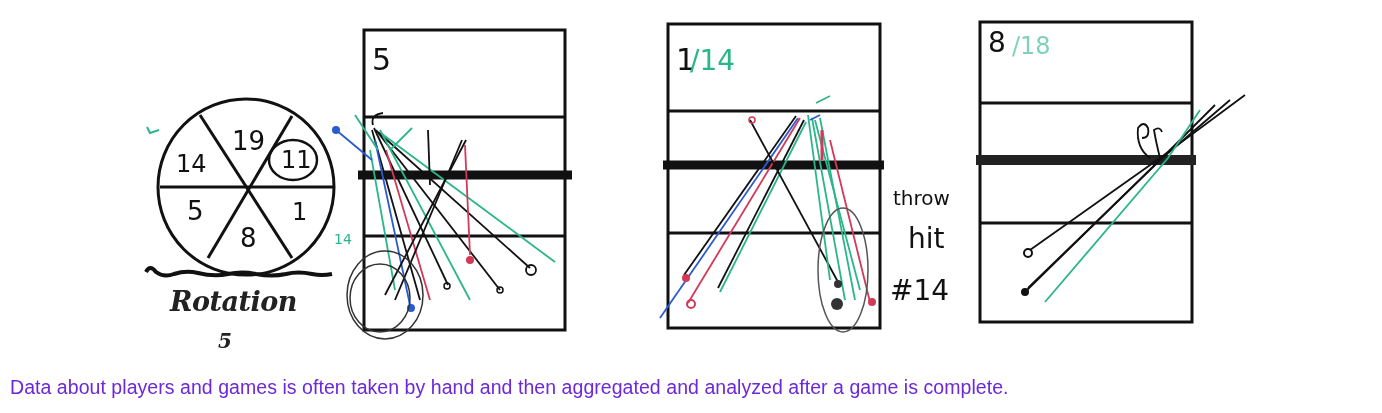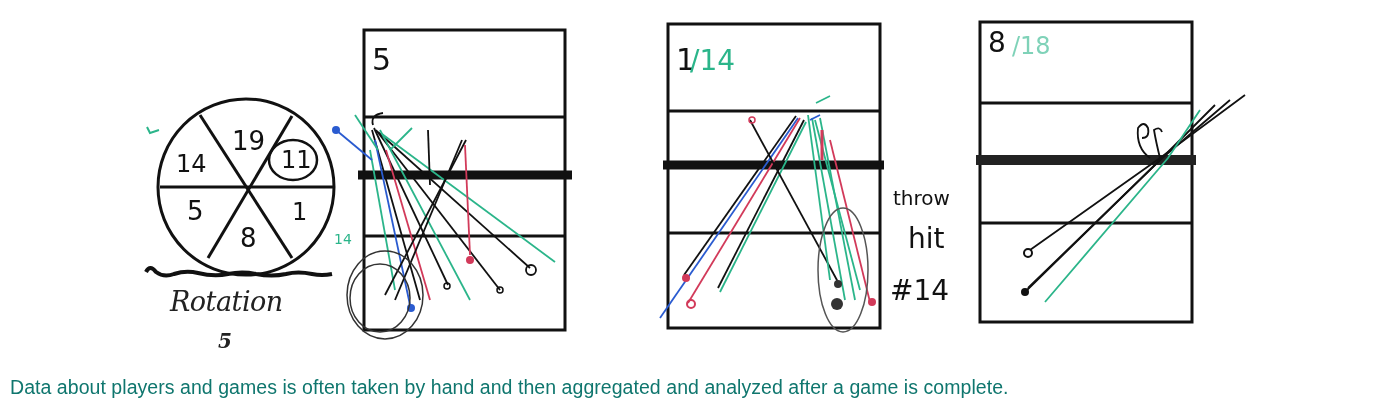--- a/index.html
+++ b/index.html
@@ -1,23 +1,23 @@
 <!DOCTYPE html>
 <html><head>
   <meta charset="utf-8">
   <style>
     html, body { margin: 0; padding: 0; background: #ffffff; }
     body { width: 1382px; height: 413px; position: relative; overflow: hidden; font-family: "Liberation Sans", sans-serif; }
     .figure { position: absolute; left: 0; top: 0; width: 1382px; height: 360px; }
     .figure svg { position: absolute; left: 0; top: 0; }
     .hand { font-family: "DejaVu Sans", sans-serif; fill: #111; }
     .hand-green { font-family: "DejaVu Sans", sans-serif; fill: #2bb58a; }
-    .rot-label { position: absolute; left: 170px; top: 286px; font-family: "DejaVu Serif", serif; font-weight: normal; font-style: italic; font-size: 27px; color: #222; letter-spacing: -0.5px; }
+    .rot-label { position: absolute; left: 170px; top: 286px; font-family: "DejaVu Serif", serif; font-weight: bold; font-style: italic; font-size: 27px; color: #222; letter-spacing: -0.5px; }
     .rot-num { position: absolute; left: 218px; top: 329px; font-family: "DejaVu Serif", serif; font-weight: bold; font-style: italic; font-size: 20px; color: #222; }
-    .caption { position: absolute; left: 10px; top: 376px; font-family: "Liberation Sans", sans-serif; font-size: 19.5px; color: #0f766e; white-space: nowrap; letter-spacing: 0.05px; }
+    .caption { position: absolute; left: 10px; top: 376px; font-family: "Liberation Sans", sans-serif; font-size: 19.5px; color: #6d28d9; white-space: nowrap; letter-spacing: 0.05px; }
   </style>
 </head>
 <body>
 
 <div class="figure">
   <svg width="1382" height="360" viewBox="0 0 1382 360" xmlns="http://www.w3.org/2000/svg">
 
     <g stroke="#111" stroke-width="3" fill="none">
       <circle cx="246" cy="187" r="88"></circle>
       <line x1="160" y1="187" x2="333" y2="187"></line>

